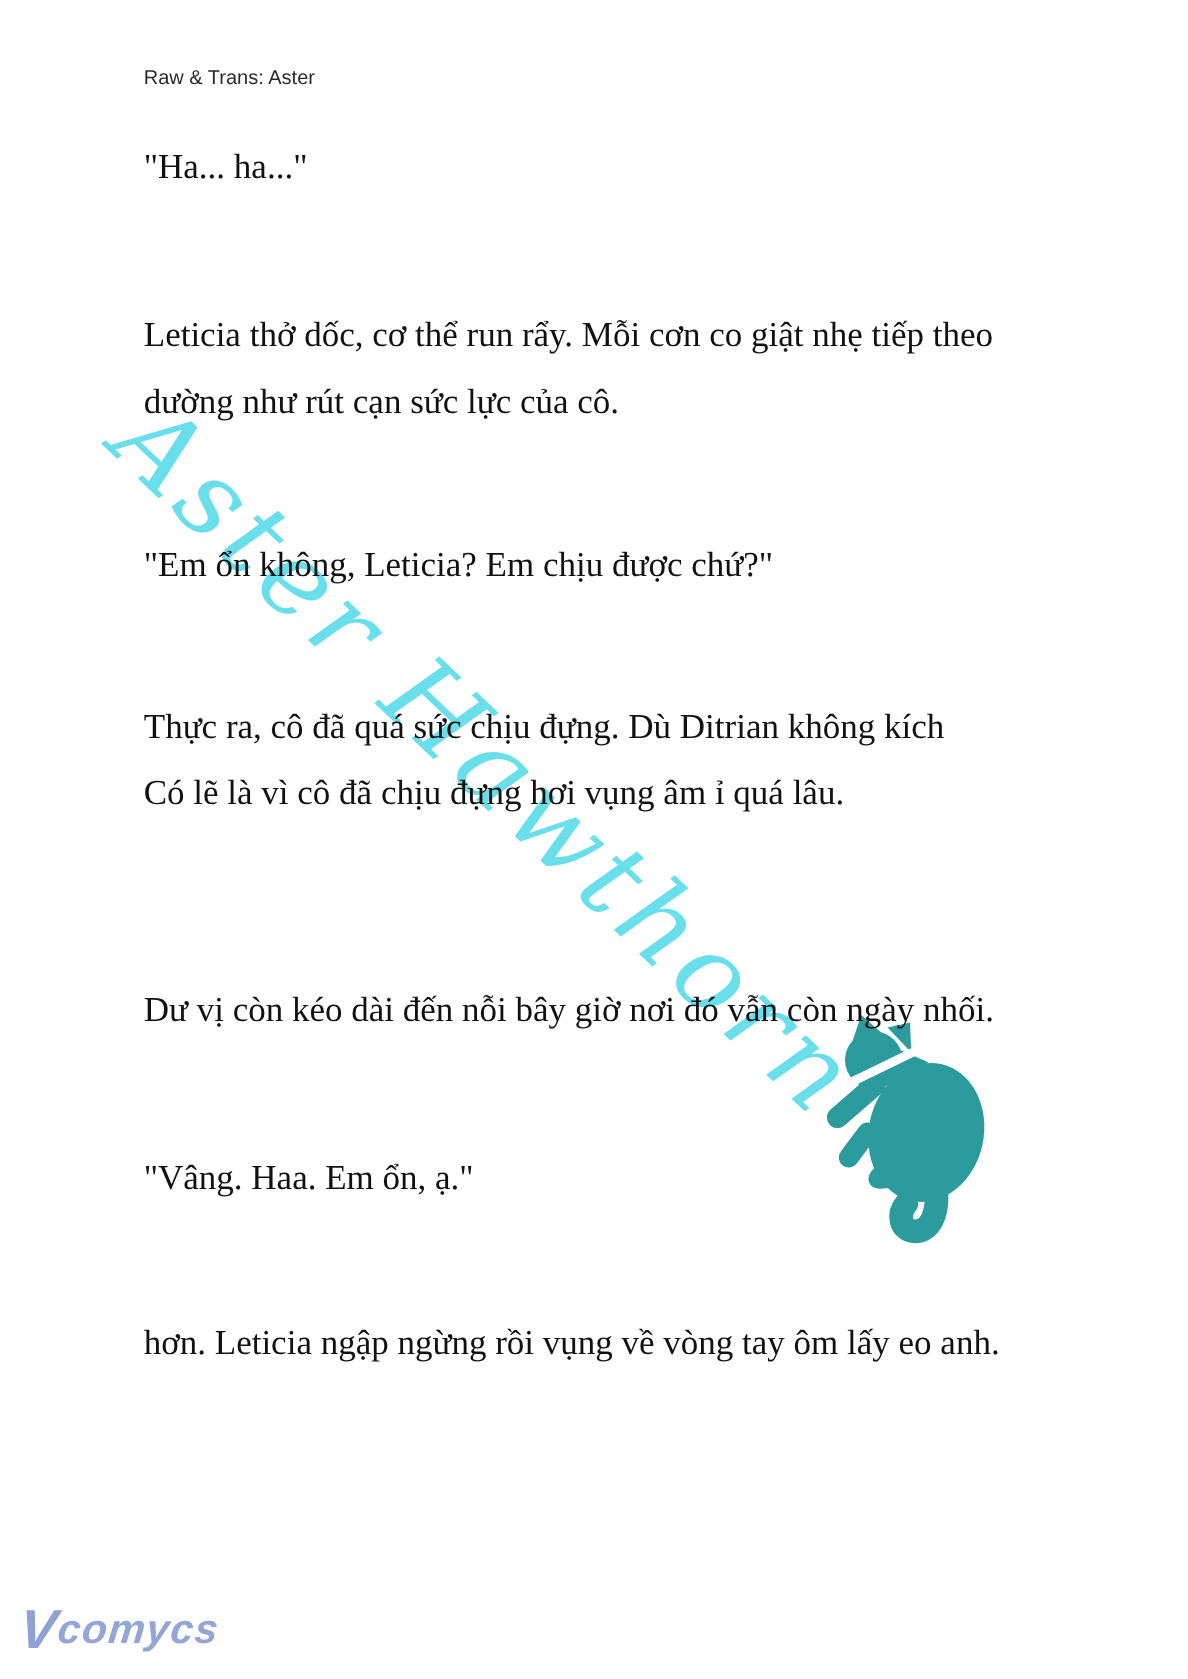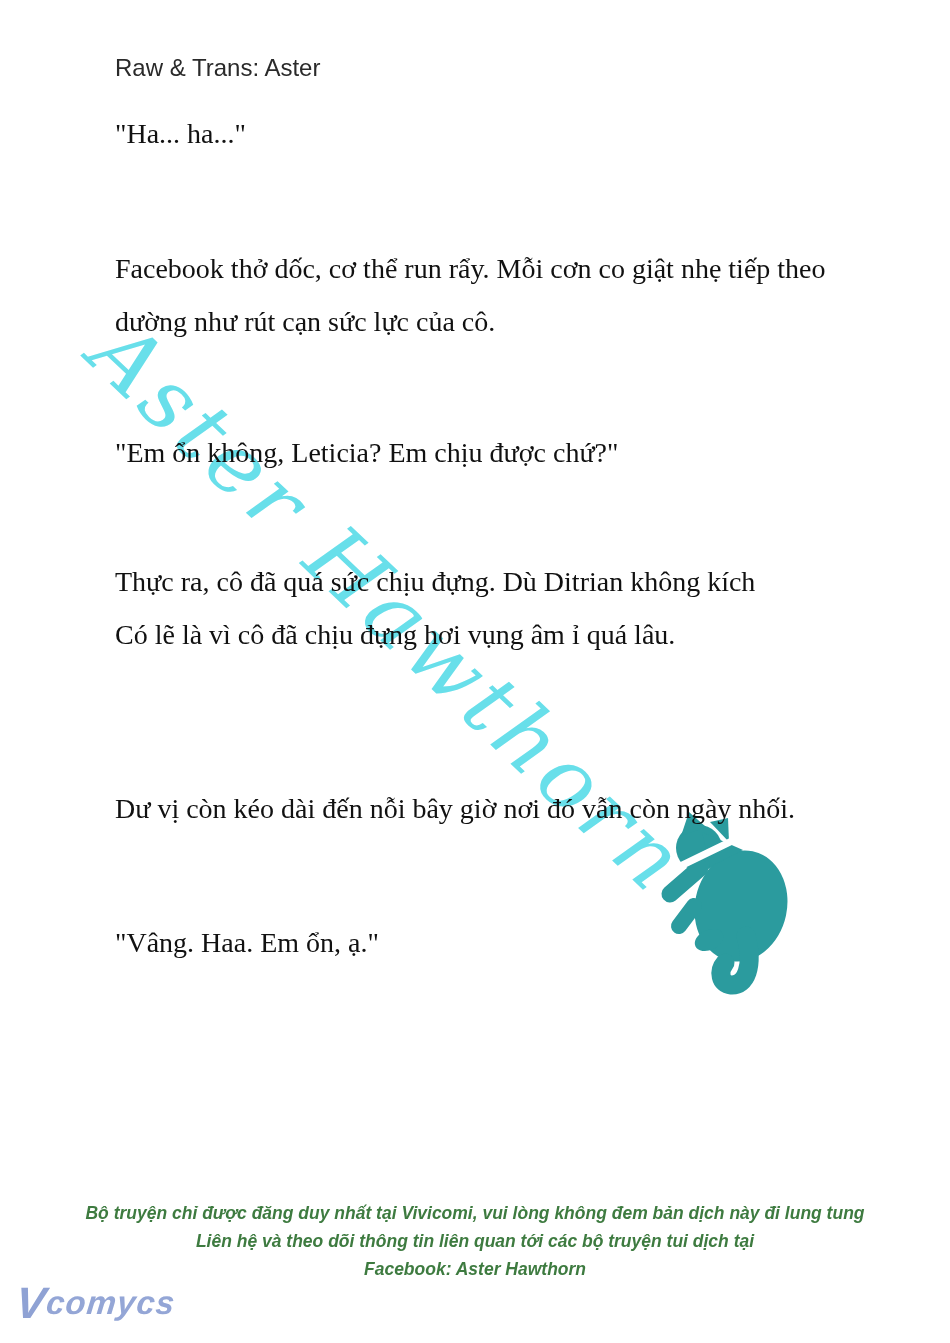--- a/index.html
+++ b/index.html
@@ -9,21 +9,21 @@
     height: 1343px;
     background: #ffffff;
     overflow: hidden;
     font-family: "Liberation Serif", serif;
   }
   .credit-header {
     position: absolute;
     left: 115px;
     top: 54px;
     font-family: "Liberation Sans", sans-serif;
-    font-size: 24px;
+    font-size: 16px;
     color: #2a2a2a;
     z-index: 3;
   }
   .watermark {
     position: absolute;
     left: 140px;
     top: 302px;
     font-family: "DejaVu Serif", serif;
     font-style: italic;
     font-size: 86px;
@@ -101,21 +101,21 @@
 
   <div class="credit-header">Raw &amp; Trans: Aster</div>
 
   <div class="watermark">Aster Hawthorn</div>
 
   <div class="text-block block-0">
     <div class="line">"Ha... ha..."</div>
   </div>
 
   <div class="text-block block-1">
-    <div class="line">Facebook thở dốc, cơ thể run rẩy. Mỗi cơn co giật nhẹ tiếp theo</div>
+    <div class="line">Leticia thở dốc, cơ thể run rẩy. Mỗi cơn co giật nhẹ tiếp theo</div>
     <div class="line">dường như rút cạn sức lực của cô.</div>
   </div>
 
   <div class="text-block block-2">
     <div class="line">"Em ổn không, Leticia? Em chịu được chứ?"</div>
   </div>
 
   <div class="text-block block-3">
     <div class="line">Thực ra, cô đã quá sức chịu đựng. Dù Ditrian không kích</div>
     <div class="line">Có lẽ là vì cô đã chịu đựng hơi vụng âm ỉ quá lâu.</div>
@@ -123,20 +123,21 @@
 
   <div class="text-block block-4">
     <div class="line">Dư vị còn kéo dài đến nỗi bây giờ nơi đó vẫn còn ngày nhối.</div>
   </div>
 
   <div class="text-block block-5">
     <div class="line">"Vâng. Haa. Em ổn, ạ."</div>
   </div>
 
   <div class="text-block block-6">
+    <div class="line">hơn. Leticia ngập ngừng rồi vụng về vòng tay ôm lấy eo anh.</div>
   </div>
 
   <svg class="cat-figure" viewBox="0 0 140 188" xmlns="http://www.w3.org/2000/svg" aria-hidden="true">
     <g fill="#2b9b9e" stroke="none">
 
       <ellipse cx="83" cy="96" rx="46" ry="56" transform="rotate(12 83 96)"></ellipse>
 
       <circle cx="41" cy="38" r="23"></circle>
 
       <path d="M 23 26 L 31 2 L 48 17 Z"></path>
@@ -149,21 +150,16 @@
       <line x1="36" y1="96" x2="21" y2="116" stroke="#2b9b9e" stroke-width="16" stroke-linecap="round"></line>
 
       <ellipse cx="51" cy="130" rx="15" ry="10" transform="rotate(-25 51 130)"></ellipse>
 
       <path d="M 88 126 C 96 156 88 176 73 175 C 62 174 60 161 67 153" fill="none" stroke="#2b9b9e" stroke-width="19" stroke-linecap="round"></path>
 
       <path d="M 6 64 L 76 30" fill="none" stroke="#ffffff" stroke-width="7" stroke-linecap="round"></path>
     </g>
   </svg>
 
-  <div class="footer-note">
-    <div>Bộ truyện chỉ được đăng duy nhất tại Vivicomi, vui lòng không đem bản dịch này đi lung tung</div>
-    <div>Liên hệ và theo dõi thông tin liên quan tới các bộ truyện tui dịch tại</div>
-    <div>Facebook: Aster Hawthorn</div>
-  </div>
 
   <div class="site-logo"><span class="logo-v">V</span><span>comycs</span></div>
 
 </div>
 
 </body></html>

